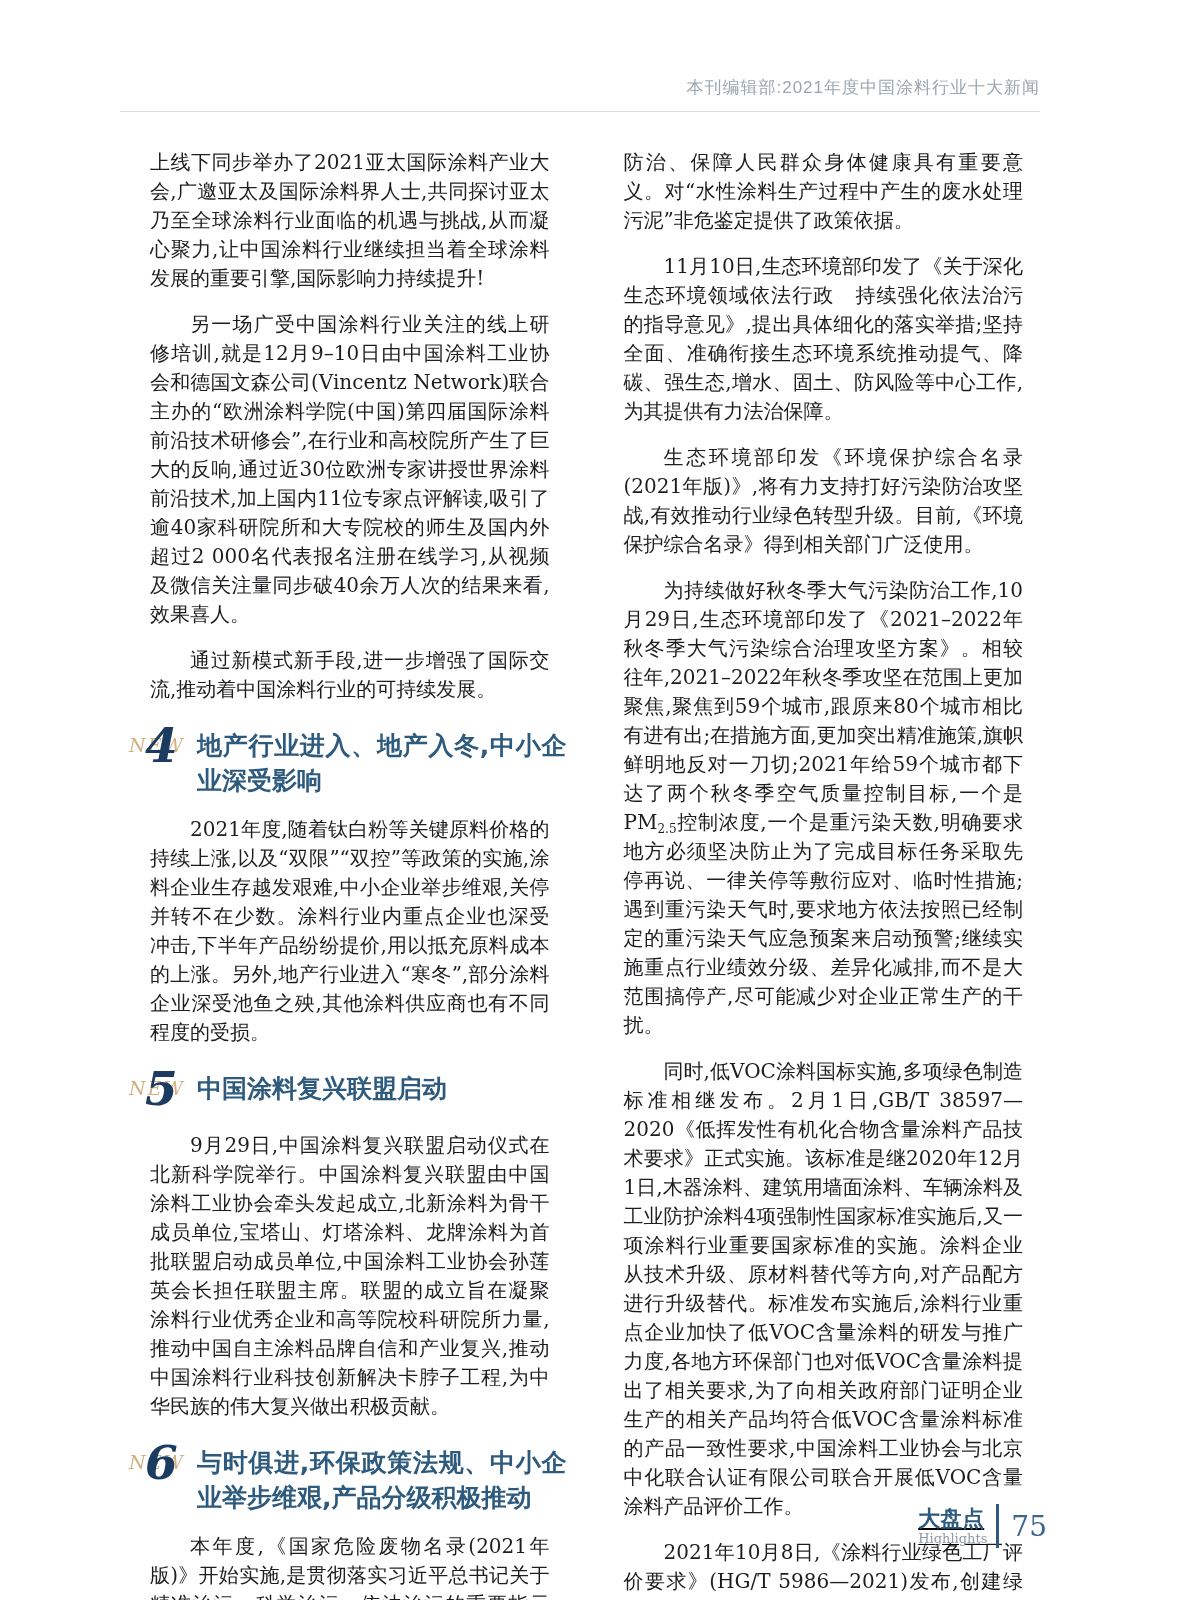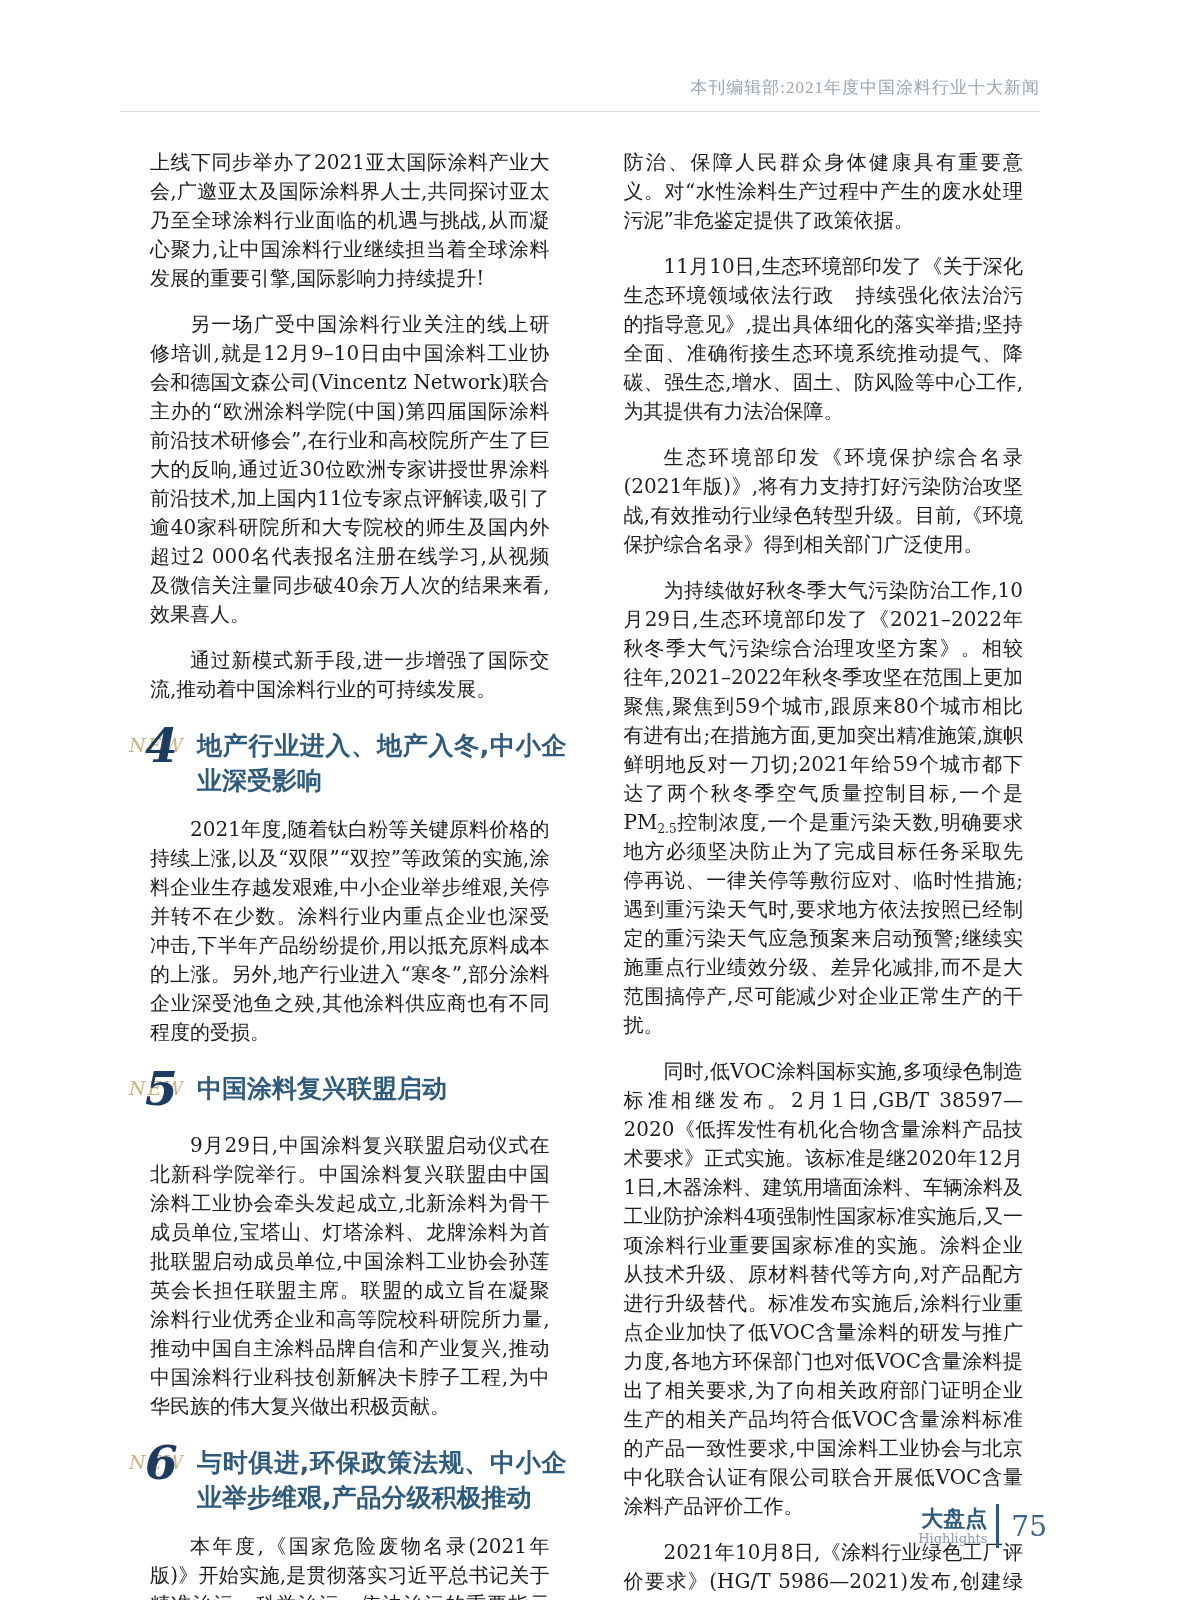--- a/index.html
+++ b/index.html
@@ -9,21 +9,21 @@
     background:#ffffff;
     font-family:"DejaVu Serif", serif;
     overflow:hidden;
   }
   
   .page-header{
     position:absolute;top:76px;left:120px;right:147px;
     text-align:right;
   }
   .running-head{
-    font-family:Liberation Serif, serif;
+    font-family:Liberation Sans, sans-serif;
     font-size:17px;
     color:#9aa6b1;
     letter-spacing:1px;
     padding-bottom:12px;
   }
   .header-rule{
     border-bottom:1px solid #d7dde2;
     height:0;
   }
   
@@ -90,21 +90,21 @@
     padding-top:7px;
     text-align:justify;
   }
   
   .page-footer{
     position:absolute;
     right:140px;bottom:52px;
     display:flex;
     align-items:center;
   }
-  .footer-section{text-align:right;padding-right:9px;}
+  .footer-section{text-align:left;padding-right:9px;text-decoration:underline;}
   .footer-cn{
     font-family:"DejaVu Sans","Liberation Sans",sans-serif;
     font-weight:bold;
     font-size:22px;
     line-height:24px;
     color:var(--accent-blue,#2d5a7d);
   }
   .footer-en{
     font-family:"DejaVu Serif",serif;
     font-size:13px;

